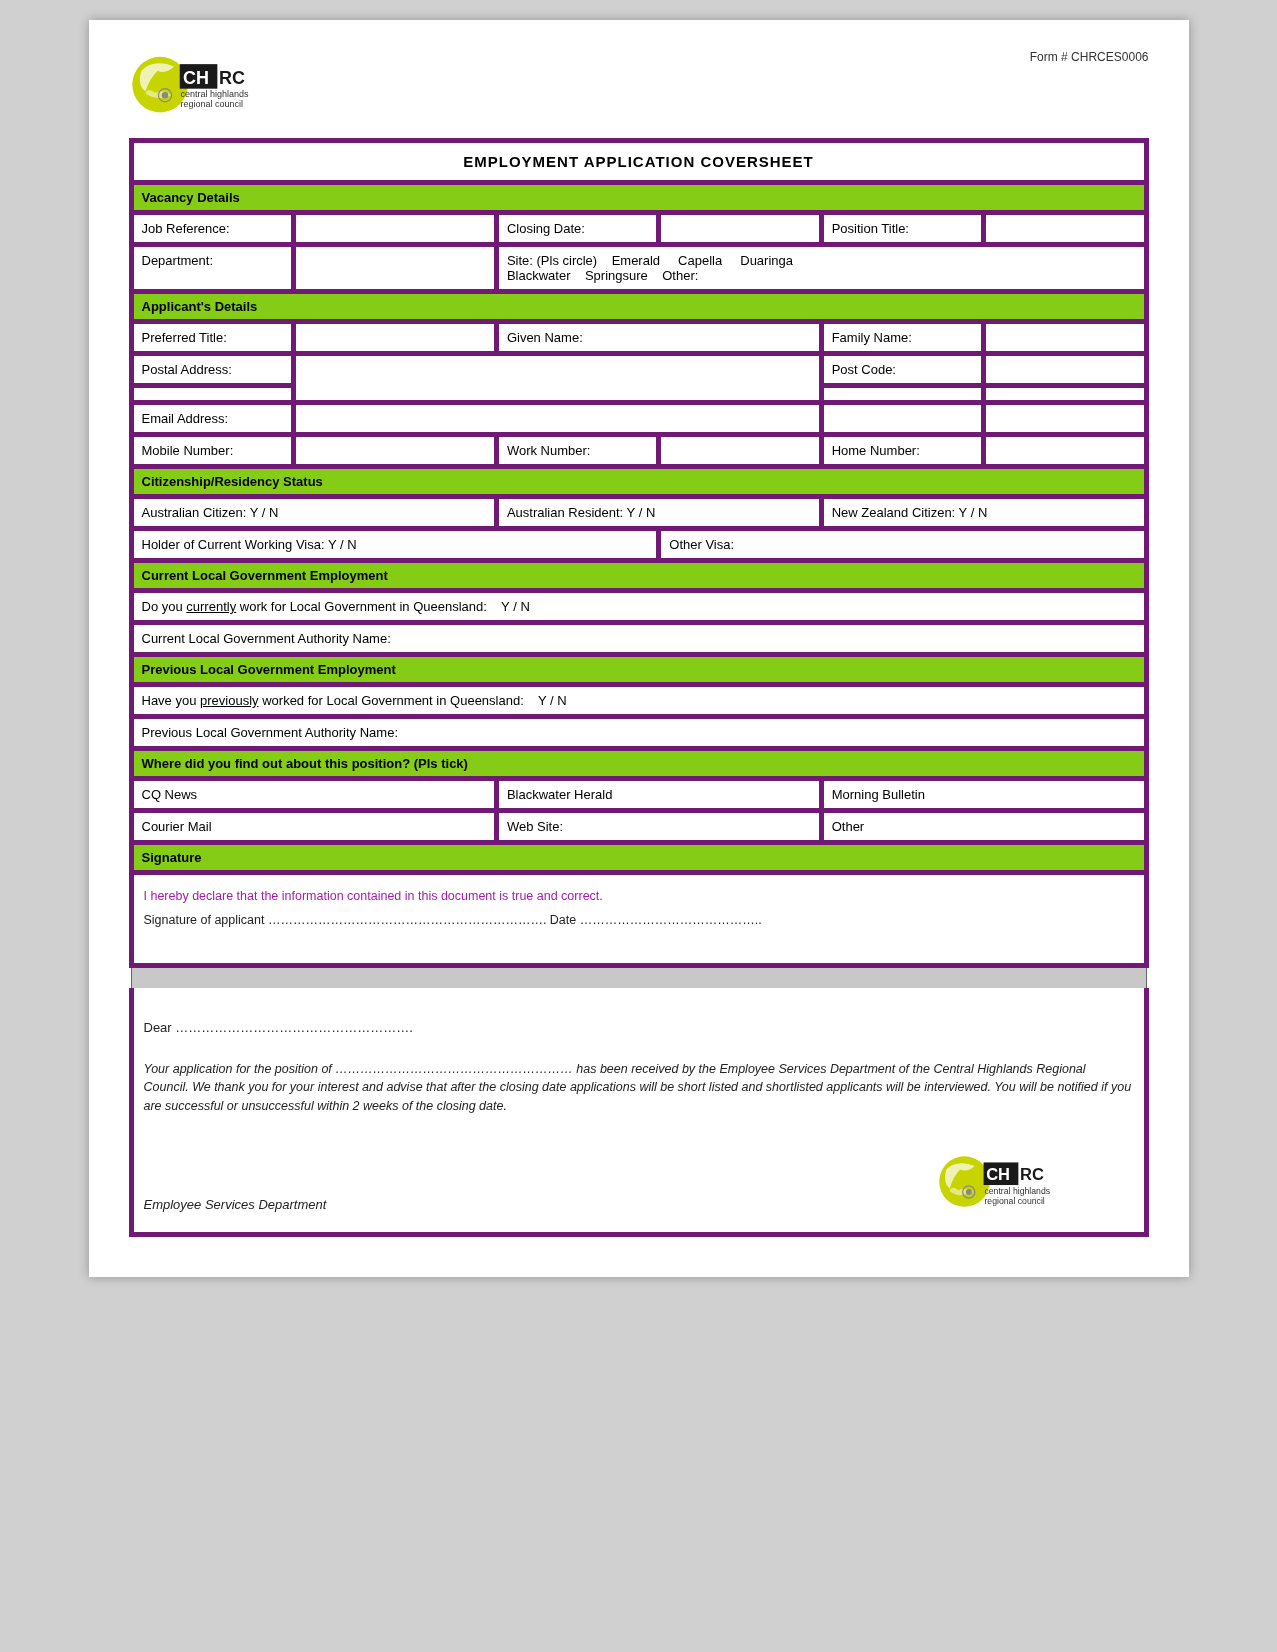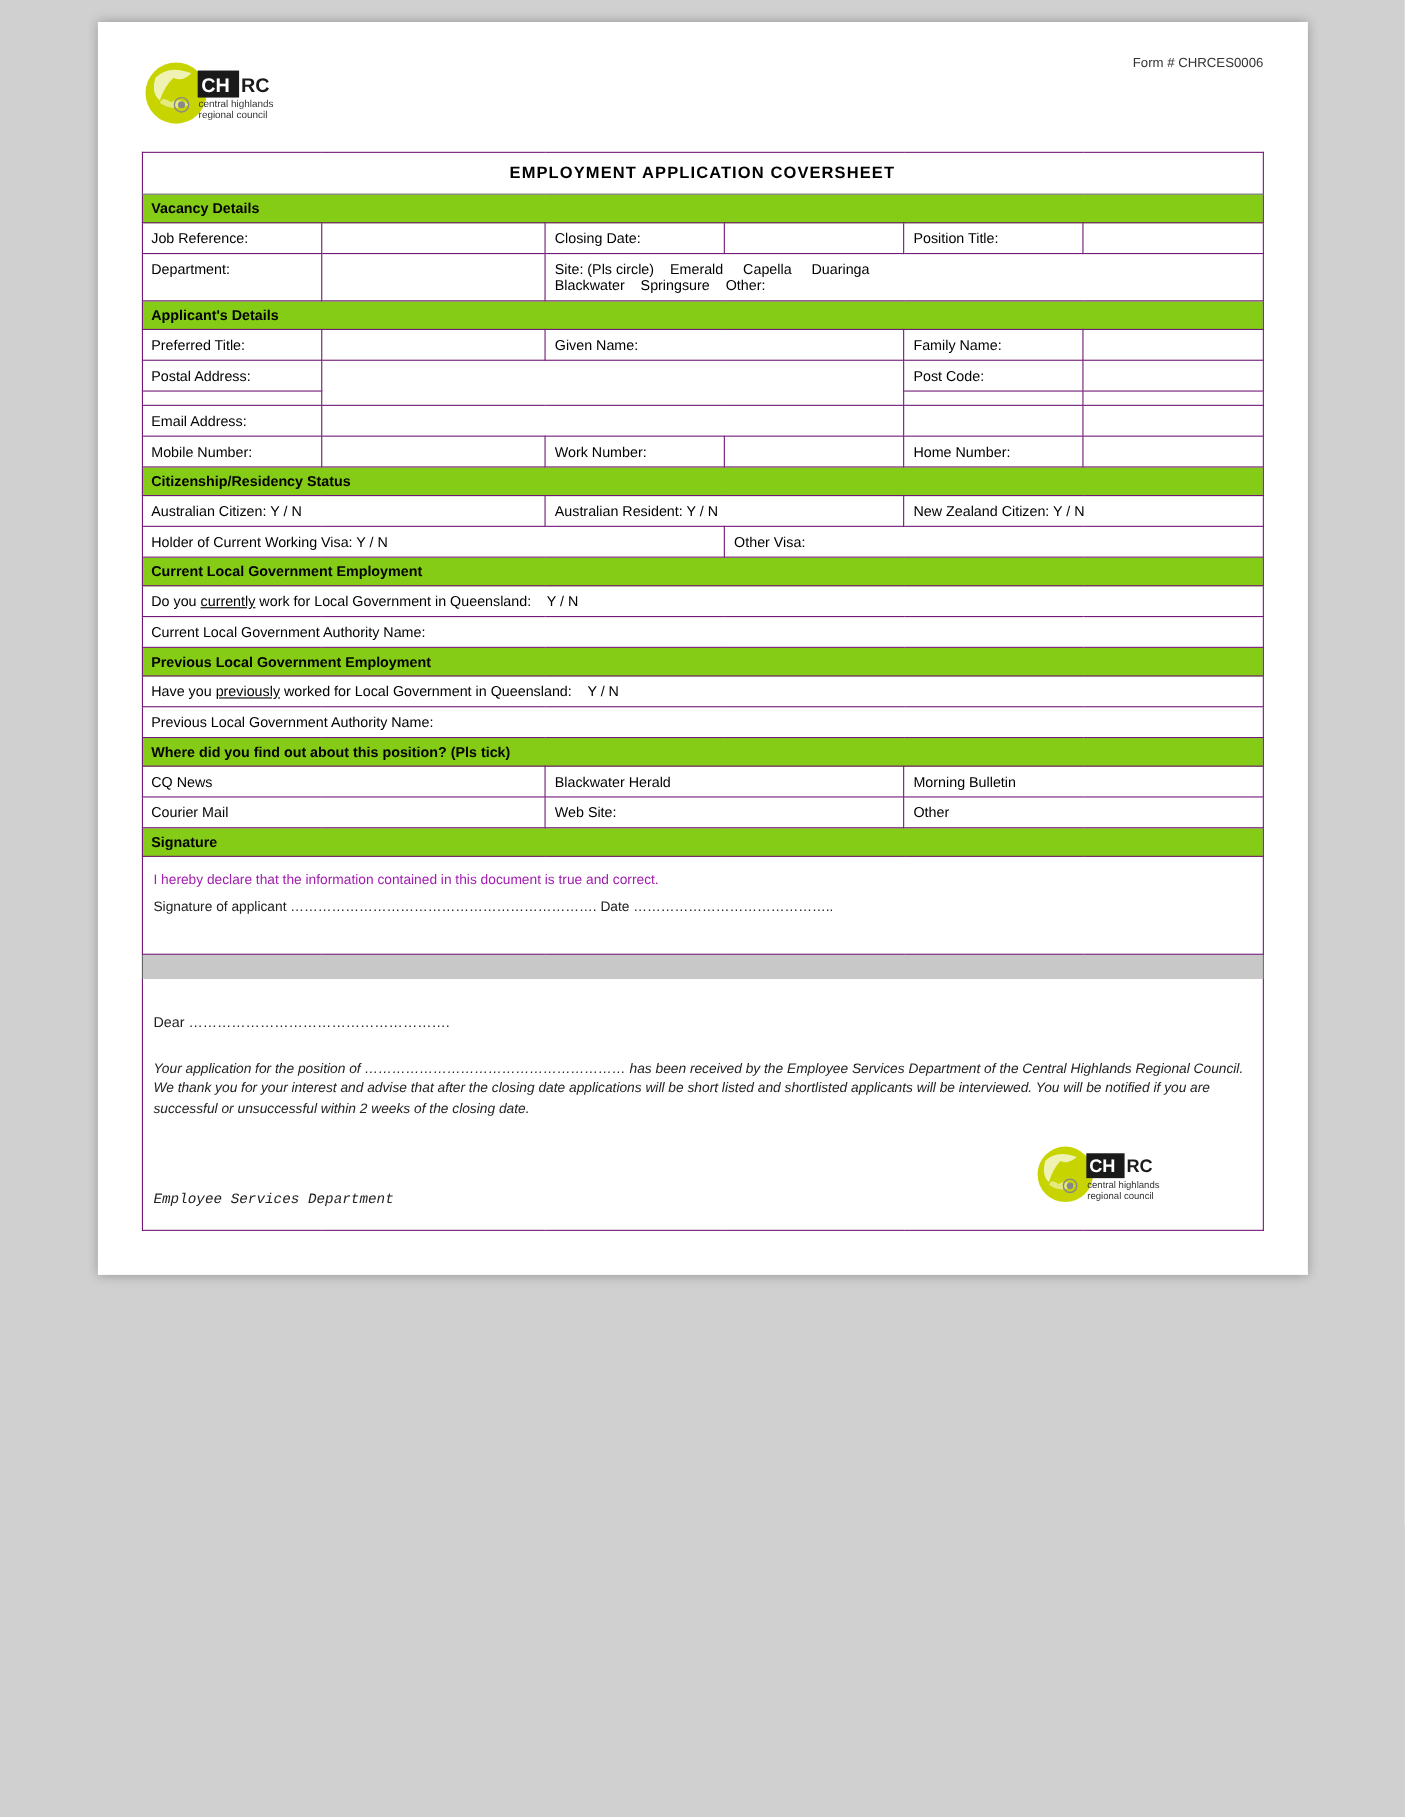--- a/index.html
+++ b/index.html
@@ -37,21 +37,21 @@
       text-align: right;
     }
 
     
     .form-table {
       width: 100%;
       border-collapse: collapse;
       border: 1.5px solid #666;
     }
     .form-table td, .form-table th {
-      border: 1px solid #701a75;
+      border: 5px solid #701a75;
       padding: 6px 8px;
       vertical-align: top;
     }
     .title-row td {
       text-align: center;
       font-weight: bold;
       font-size: 15px;
       background: #fff;
       border-bottom: 1.5px solid #666;
       padding: 10px;
@@ -76,33 +76,32 @@
     .dear-line {
       font-size: 13px;
       color: #222;
       margin-bottom: 10px;
     }
     .body-text {
       font-style: italic;
       font-size: 12.5px;
       color: #222;
       line-height: 1.5;
-      margin-bottom: 20px;
+      margin-bottom: 36px;
     }
     .footer-row {
       display: flex;
       justify-content: space-between;
       align-items: flex-end;
       margin-top: 10px;
     }
     .employee-services {
       font-style: italic;
       font-size: 13px;
       color: #222;
-      font-family: Liberation Mono, monospace;
     }
     .footer-logo {
       width: 200px;
       height: 60px;
     }
   </style>
 </head>
 <body>
 
 <div class="page">

